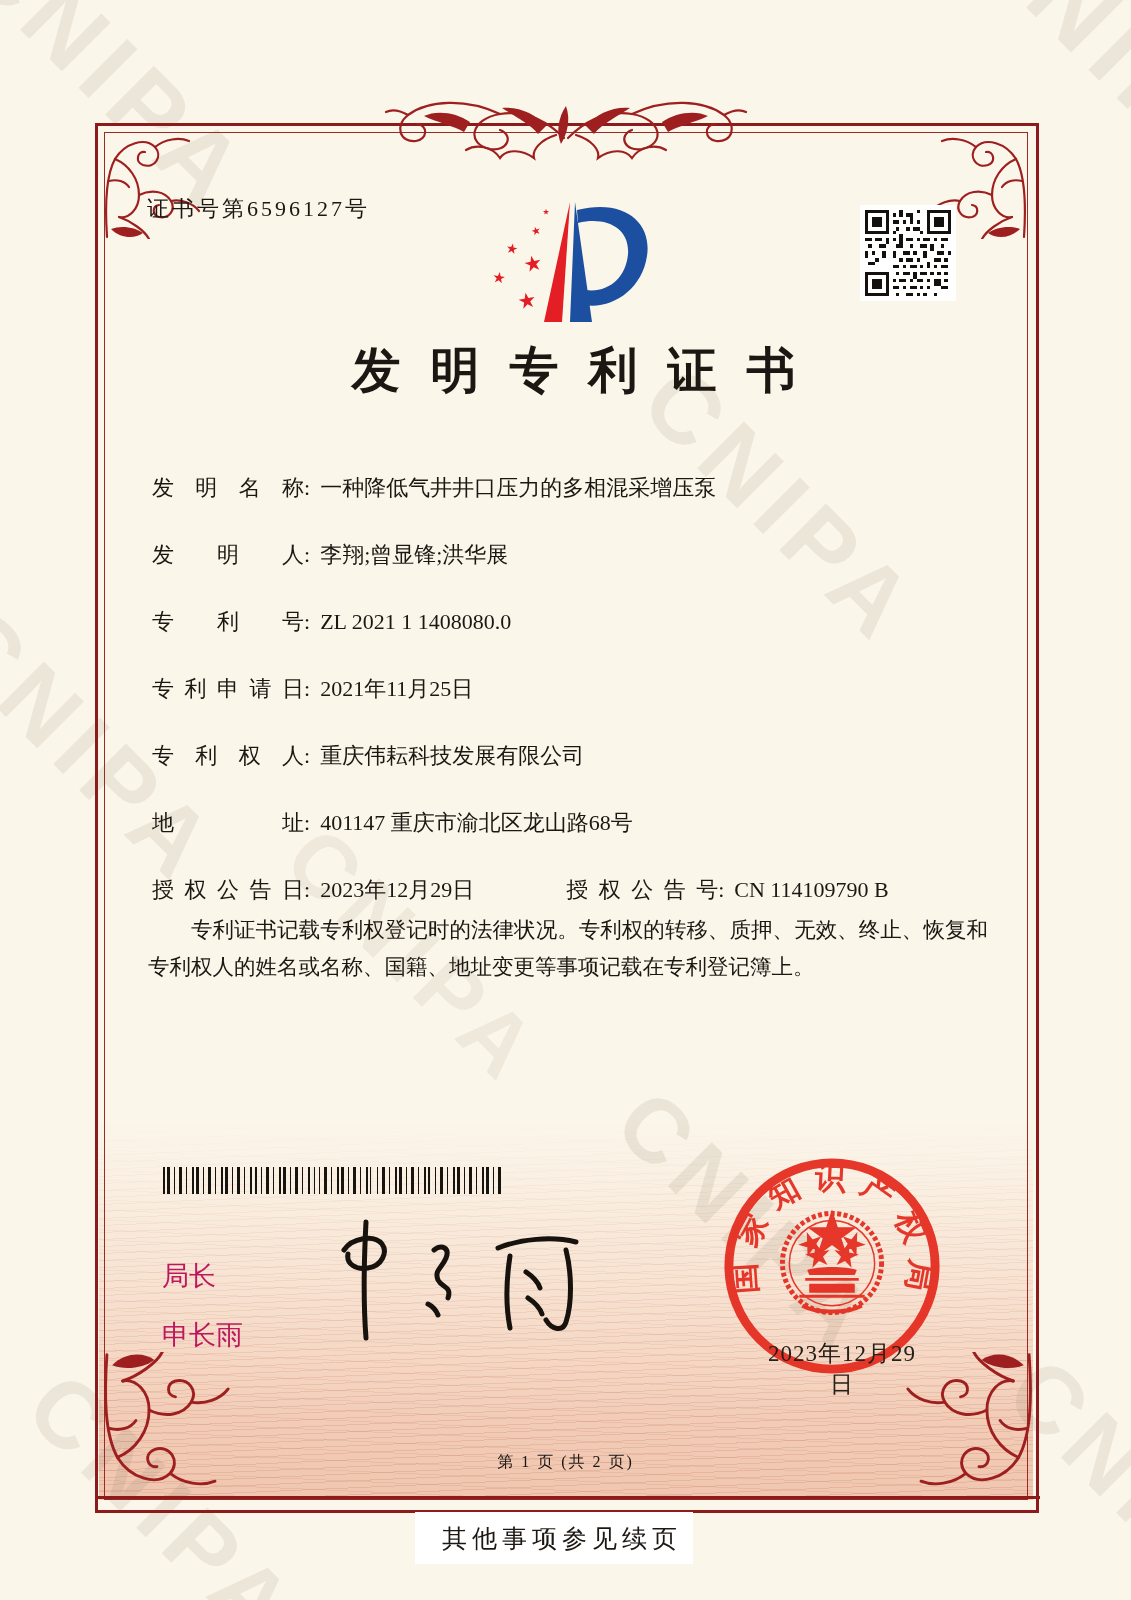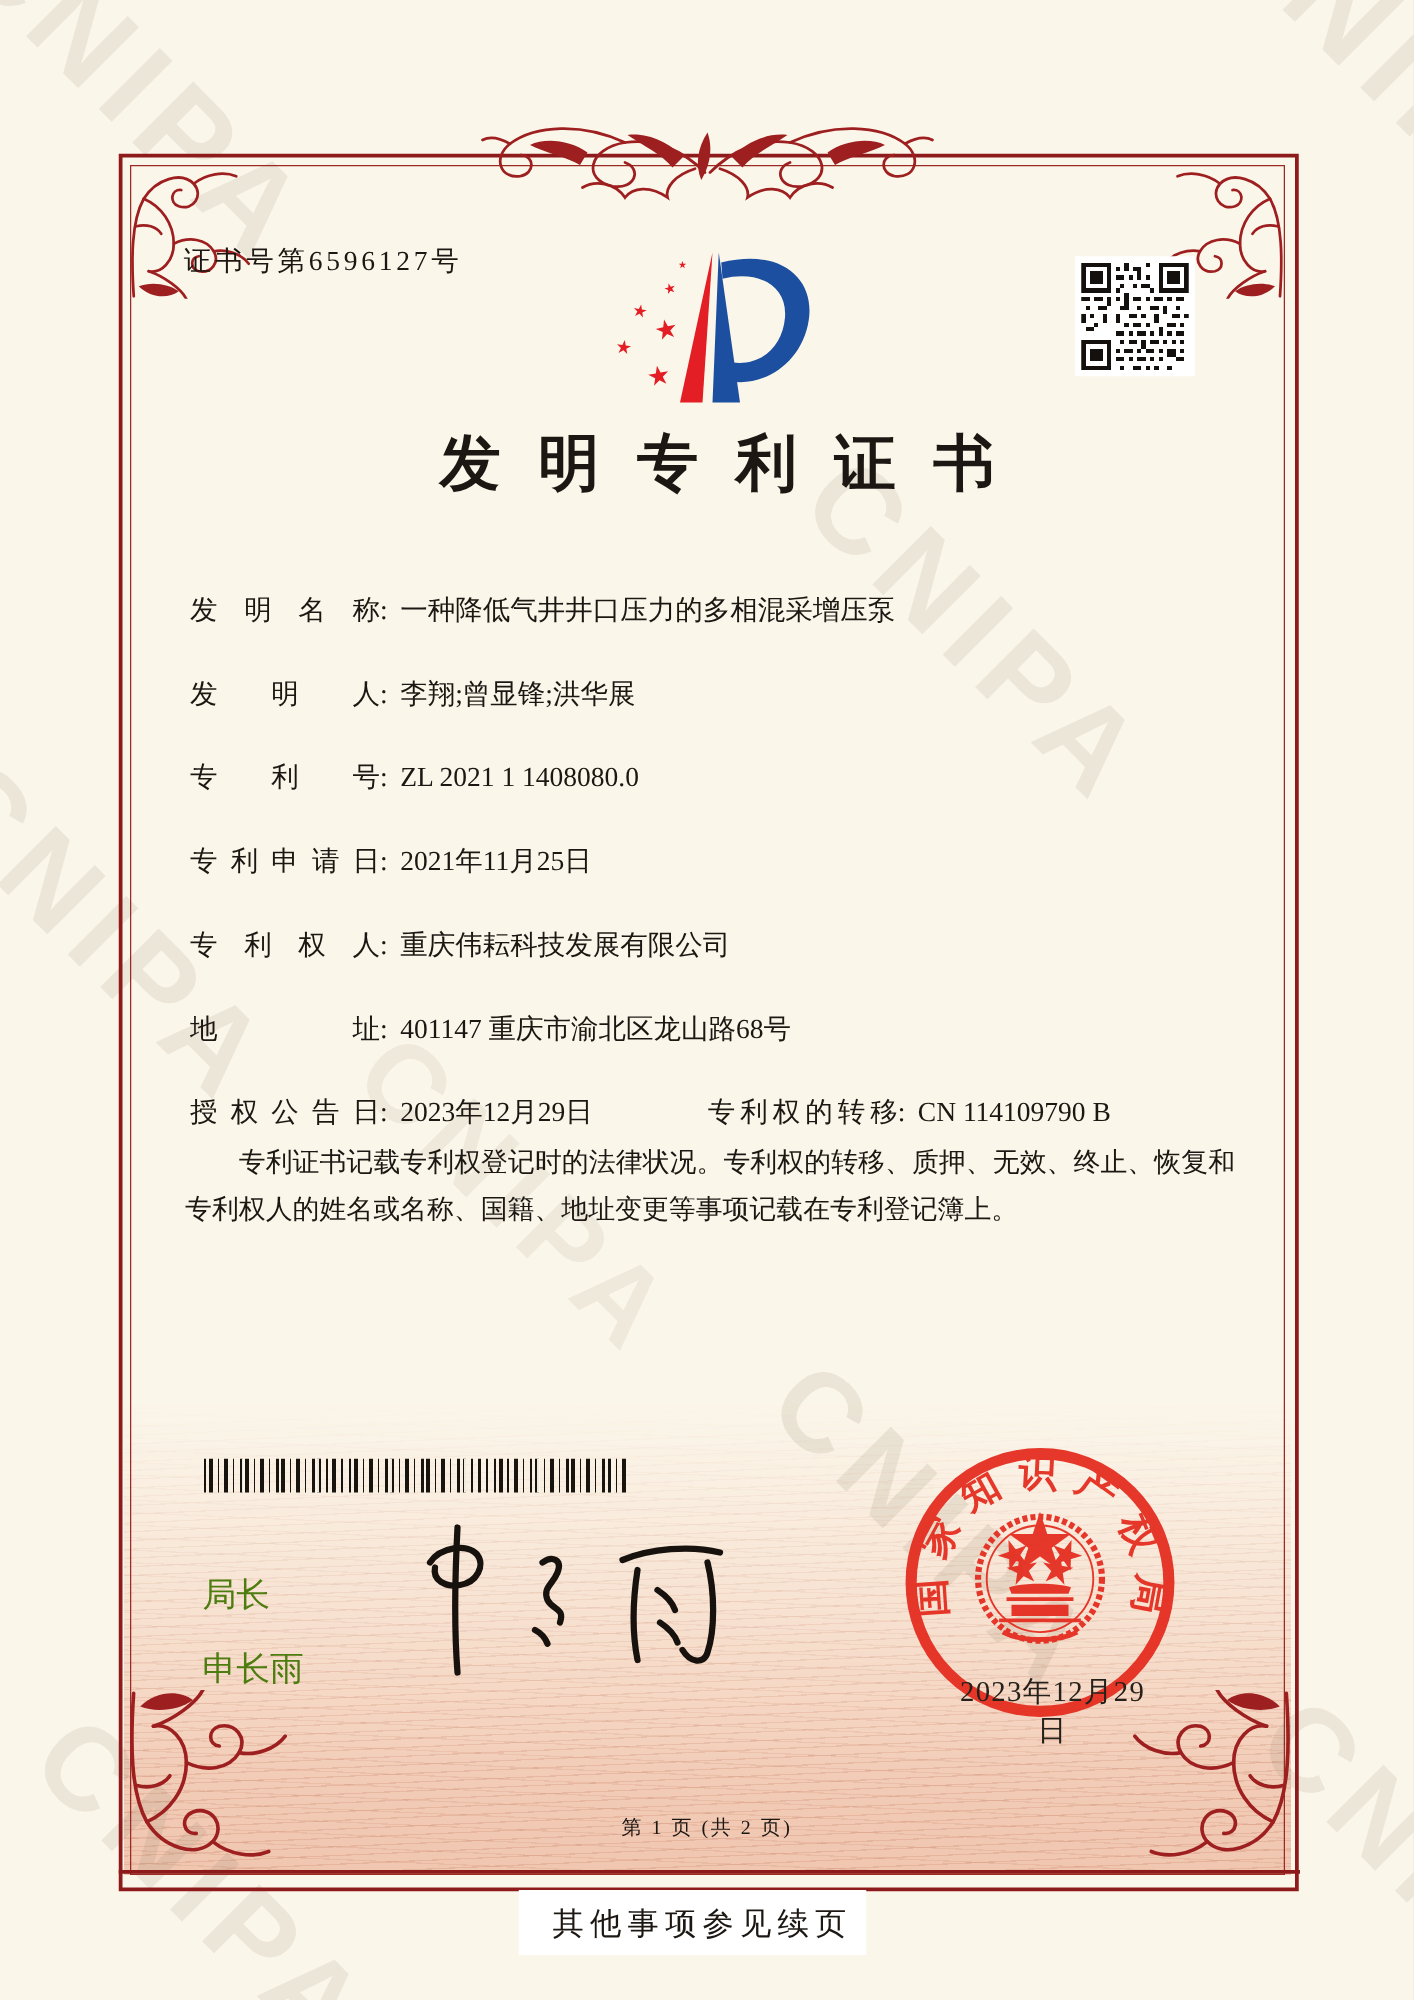--- a/index.html
+++ b/index.html
@@ -61,21 +61,21 @@
   .paras{position:absolute;left:148px;top:912px;width:840px;z-index:4;font-size:21.5px;
     line-height:36.5px;text-align:justify;}
   .paras p{margin:0 0 9px 0;text-indent:2em;}
 
   .barcode{position:absolute;left:163px;top:1167px;width:338px;height:27px;z-index:4;
     background-image:
       repeating-linear-gradient(90deg,transparent 0 31px,rgba(250,245,233,.95) 31px 33px,transparent 33px 59px),
       repeating-linear-gradient(90deg,#17130f 0 2px,transparent 2px 4px,#17130f 4px 7px,transparent 7px 11px,#17130f 11px 12px,transparent 12px 16px,#17130f 16px 19px,transparent 19px 23px,#17130f 23px 24px,transparent 24px 29px);}
 
   .signer{position:absolute;left:162px;top:1258px;z-index:4;
-    font-family:"Liberation Sans","DejaVu Sans",sans-serif;font-size:27px;color:#4d7c0f;}
+    font-family:"Liberation Sans","DejaVu Sans",sans-serif;font-size:27px;color:#be185d;}
   .signer .name{margin-top:23px;}
   .signature{position:absolute;left:330px;top:1208px;z-index:4;}
 
   .seal{position:absolute;left:718px;top:1152px;z-index:5;opacity:.93;}
   .seal-date{position:absolute;left:757px;top:1338px;width:170px;z-index:6;text-align:center;
     font-size:23px;color:#26201a;letter-spacing:1px;}
 
   .page-info{position:absolute;left:0;top:1452px;width:1131px;z-index:4;text-align:center;
     font-size:16px;letter-spacing:2px;}
 
@@ -204,21 +204,21 @@
     <div class="frow">
       <span class="flabel">地址</span>
         <span class="fcolon">:</span>
       <span class="fvalue">401147 重庆市渝北区龙山路68号</span>
     </div>
     <div class="frow">
       <span class="flabel">授权公告日</span>
         <span class="fcolon">:</span>
       <span class="fvalue">2023年12月29日</span>
       <span class="grant2">
-        <span class="flabel">专利权的转移</span>
+        <span class="flabel">授权公告号</span>
           <span class="fcolon">:</span>
         <span class="fvalue">CN 114109790 B</span>
       </span>
     </div>
   </div>
 
   <div class="paras">
     <p>专利证书记载专利权登记时的法律状况。专利权的转移、质押、无效、终止、恢复和专利权人的姓名或名称、国籍、地址变更等事项记载在专利登记簿上。</p>
   </div>
 

